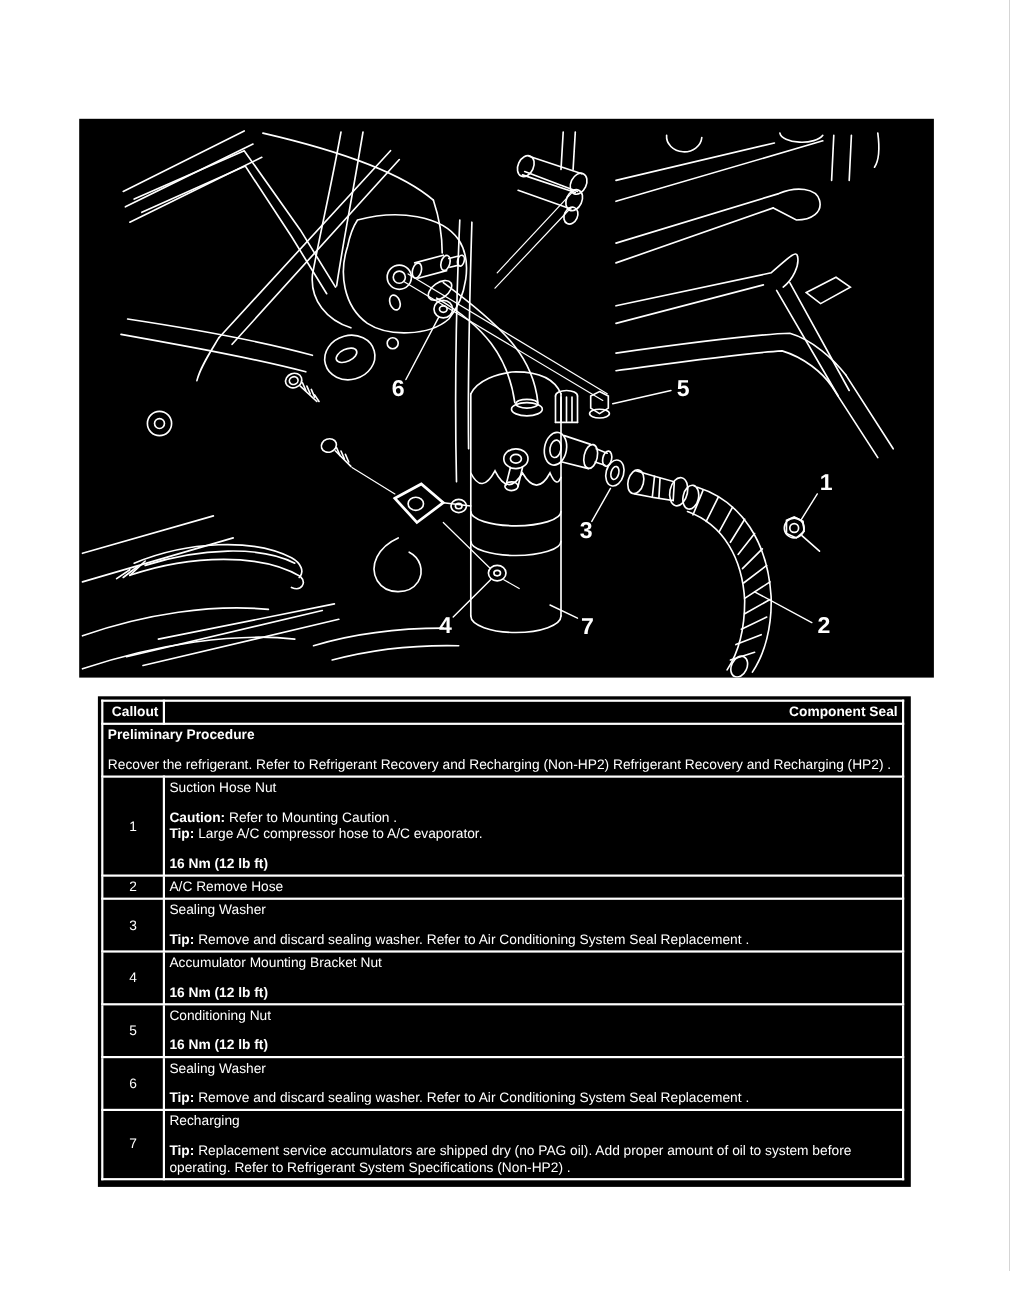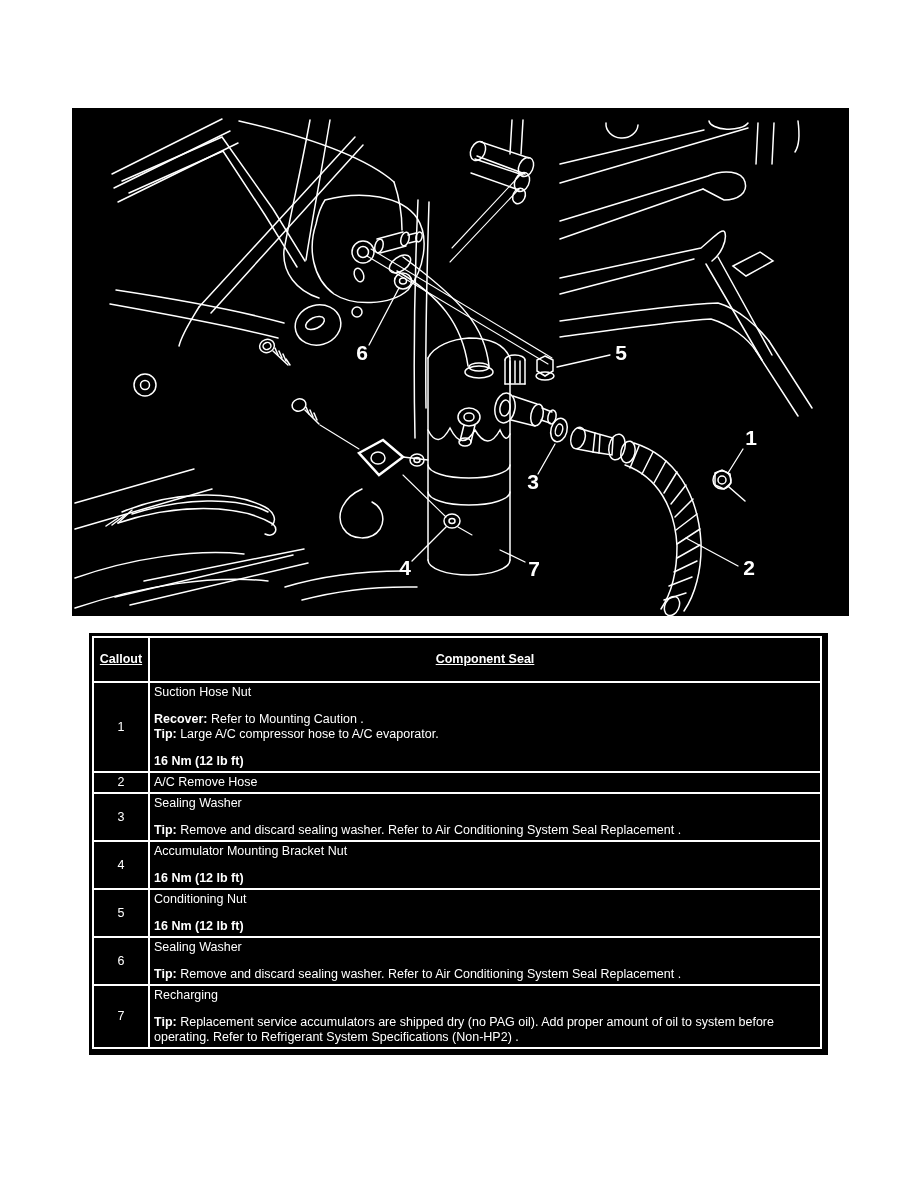--- a/index.html
+++ b/index.html
@@ -6,21 +6,21 @@
   .page{position:relative;width:918px;height:1188px;background:#ffffff;overflow:hidden;
         font-family:"Liberation Sans",sans-serif;}
   .diagrambox{position:absolute;left:72px;top:108px;width:777px;height:508px;background:#000;}
   .diagrambox svg{display:block;}
   .tablebox{position:absolute;left:89px;top:633px;width:739px;background:#000;
             padding:3px 6px 6px 3px;box-sizing:border-box;}
   table.tbl{border-collapse:collapse;width:100%;table-layout:fixed;background:#000;}
   table.tbl td{border:2px solid #ffffff;color:#ffffff;font-size:12.5px;line-height:15px;
                padding:2px 4px;vertical-align:middle;background:#000;}
   td.c-callout{width:46px;text-align:center;}
-  tr.hdr td{font-weight:bold;text-align:center;padding:14px 4px;text-decoration:underline;}
+  tr.hdr td{font-weight:bold;text-align:right;padding:2px 4px;}
   td.prelim{padding:3px 4px 5px 4px;}
   td.comp{vertical-align:top;padding:3px 4px;}
   .b{font-weight:bold;}
   .sp{height:12px;}
   .nowrap{white-space:nowrap;overflow:hidden;}
   .num{text-align:center;}
   text.callout{fill:#ffffff;font-family:"Liberation Sans",sans-serif;font-size:21px;font-weight:bold;}
 </style>
 </head>
 <body>
@@ -259,27 +259,34 @@
     </svg>
   </div>
 
   <div class="tablebox">
     <table class="tbl">
       <tbody>
           <tr class="hdr">
         <td class="c-callout">Callout</td>
         <td>Component Seal</td>
       </tr>
+      <tr>
+        <td colspan="2" class="prelim">
+          <div class="b">Preliminary Procedure</div>
+          <div class="sp"></div>
+          <div class="nowrap">Recover the refrigerant. Refer to Refrigerant Recovery and Recharging (Non-HP2) Refrigerant Recovery and Recharging (HP2) .</div>
+        </td>
+      </tr>
 
       <tr>
         <td class="c-callout num">1</td>
         <td class="comp">
           <div>Suction Hose Nut</div>
           <div class="sp"></div>
-          <div><span class="b">Recover:</span><span> Refer to Mounting Caution .</span></div>
+          <div><span class="b">Caution:</span><span> Refer to Mounting Caution .</span></div>
           <div><span class="b">Tip:</span><span> Large A/C compressor hose to A/C evaporator.</span></div>
           <div class="sp"></div>
           <div class="b">16 Nm (12 lb ft)</div>
         </td>
       </tr>
 
       <tr>
         <td class="c-callout num">2</td>
         <td class="comp">
           <div>A/C Remove Hose</div>

